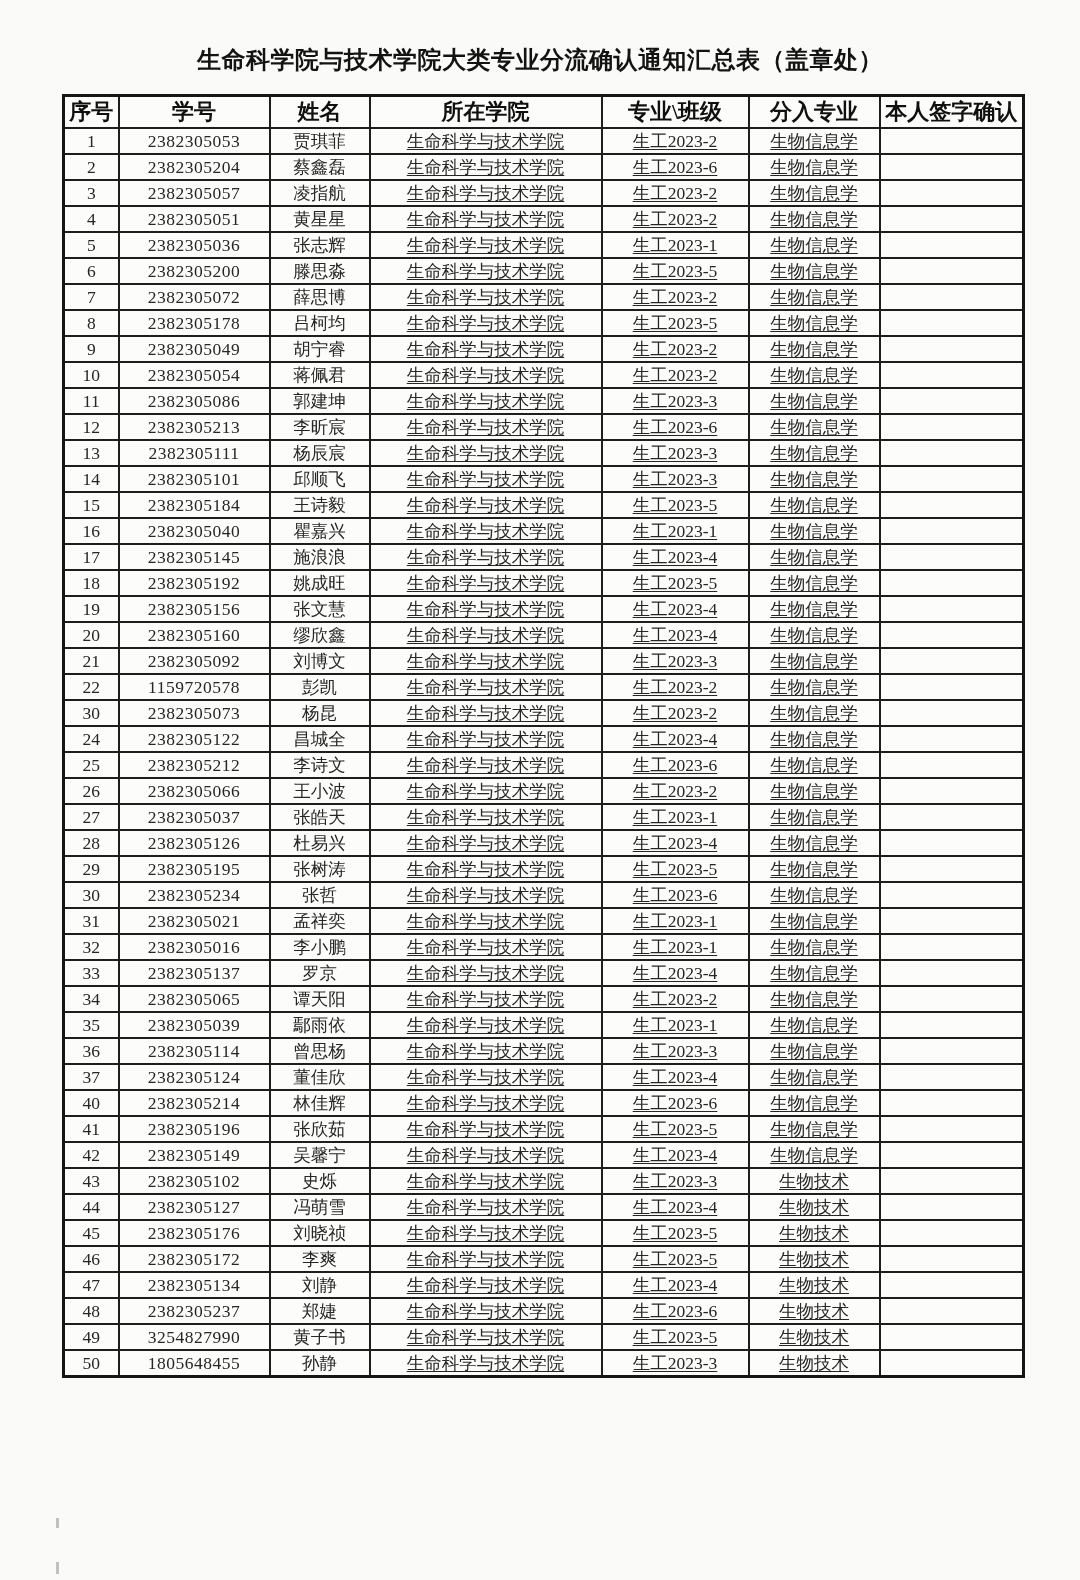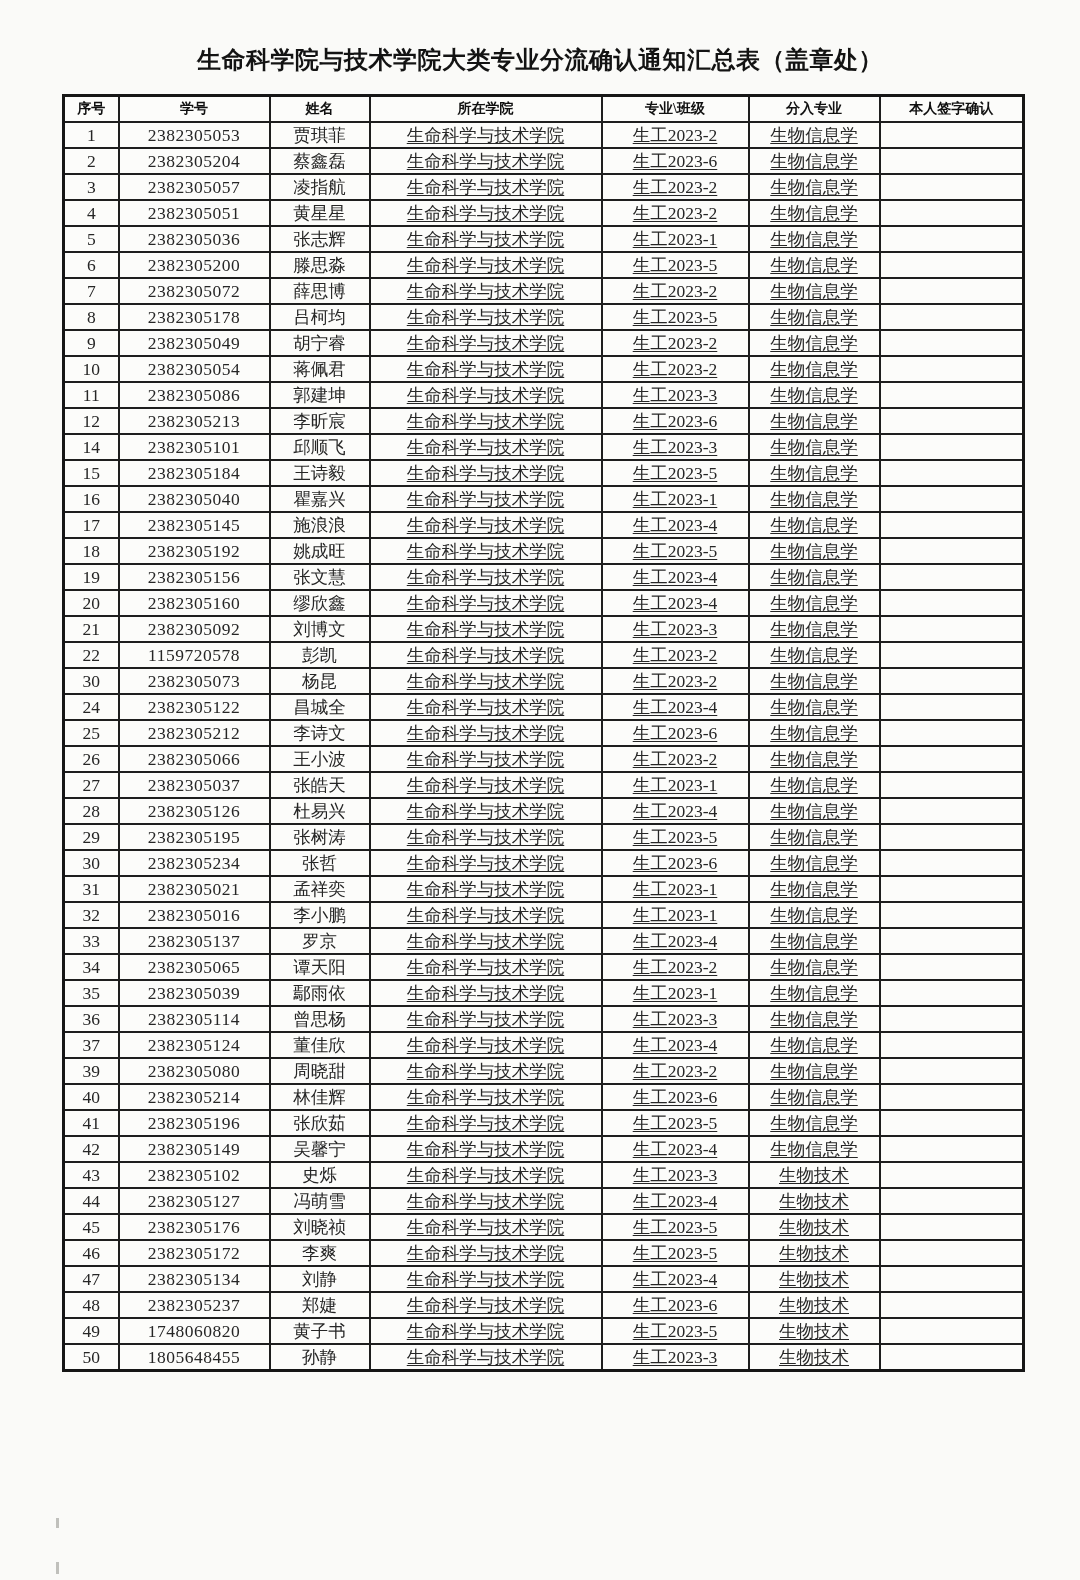--- a/index.html
+++ b/index.html
@@ -39,21 +39,21 @@
   .roster th, .roster td {
     border: 2px solid #1e1e1e;
     padding: 0;
     text-align: center;
     vertical-align: middle;
     overflow: hidden;
     white-space: nowrap;
   }
   .roster th {
     height: 24px;
-    font-size: 14px;
+    font-size: 22px;
     font-weight: bold;
     color: #101010;
   }
   .roster td {
     height: 23.4px;
     font-size: 17.5px;
     color: #262626;
   }
   .roster td.u {
     text-decoration: underline;
@@ -199,20 +199,29 @@
         <tr>
           <td>12</td>
           <td class="id-cell">2382305213</td>
           <td>李昕宸</td>
           <td class="u">生命科学与技术学院</td>
           <td class="u">生工2023-6</td>
           <td class="u">生物信息学</td>
           <td></td>
         </tr>
         <tr>
+          <td>13</td>
+          <td class="id-cell">2382305111</td>
+          <td>杨辰宸</td>
+          <td class="u">生命科学与技术学院</td>
+          <td class="u">生工2023-3</td>
+          <td class="u">生物信息学</td>
+          <td></td>
+        </tr>
+        <tr>
           <td>14</td>
           <td class="id-cell">2382305101</td>
           <td>邱顺飞</td>
           <td class="u">生命科学与技术学院</td>
           <td class="u">生工2023-3</td>
           <td class="u">生物信息学</td>
           <td></td>
         </tr>
         <tr>
           <td>15</td>
@@ -415,29 +424,20 @@
         <tr>
           <td>37</td>
           <td class="id-cell">2382305124</td>
           <td>董佳欣</td>
           <td class="u">生命科学与技术学院</td>
           <td class="u">生工2023-4</td>
           <td class="u">生物信息学</td>
           <td></td>
         </tr>
         <tr>
-          <td>39</td>
-          <td class="id-cell">2382305080</td>
-          <td>周晓甜</td>
-          <td class="u">生命科学与技术学院</td>
-          <td class="u">生工2023-2</td>
-          <td class="u">生物信息学</td>
-          <td></td>
-        </tr>
-        <tr>
           <td>40</td>
           <td class="id-cell">2382305214</td>
           <td>林佳辉</td>
           <td class="u">生命科学与技术学院</td>
           <td class="u">生工2023-6</td>
           <td class="u">生物信息学</td>
           <td></td>
         </tr>
         <tr>
           <td>41</td>
@@ -506,21 +506,21 @@
           <td>48</td>
           <td class="id-cell">2382305237</td>
           <td>郑婕</td>
           <td class="u">生命科学与技术学院</td>
           <td class="u">生工2023-6</td>
           <td class="u">生物技术</td>
           <td></td>
         </tr>
         <tr>
           <td>49</td>
-          <td class="id-cell">1748060820</td>
+          <td class="id-cell">3254827990</td>
           <td>黄子书</td>
           <td class="u">生命科学与技术学院</td>
           <td class="u">生工2023-5</td>
           <td class="u">生物技术</td>
           <td></td>
         </tr>
         <tr>
           <td>50</td>
           <td class="id-cell">1805648455</td>
           <td>孙静</td>

